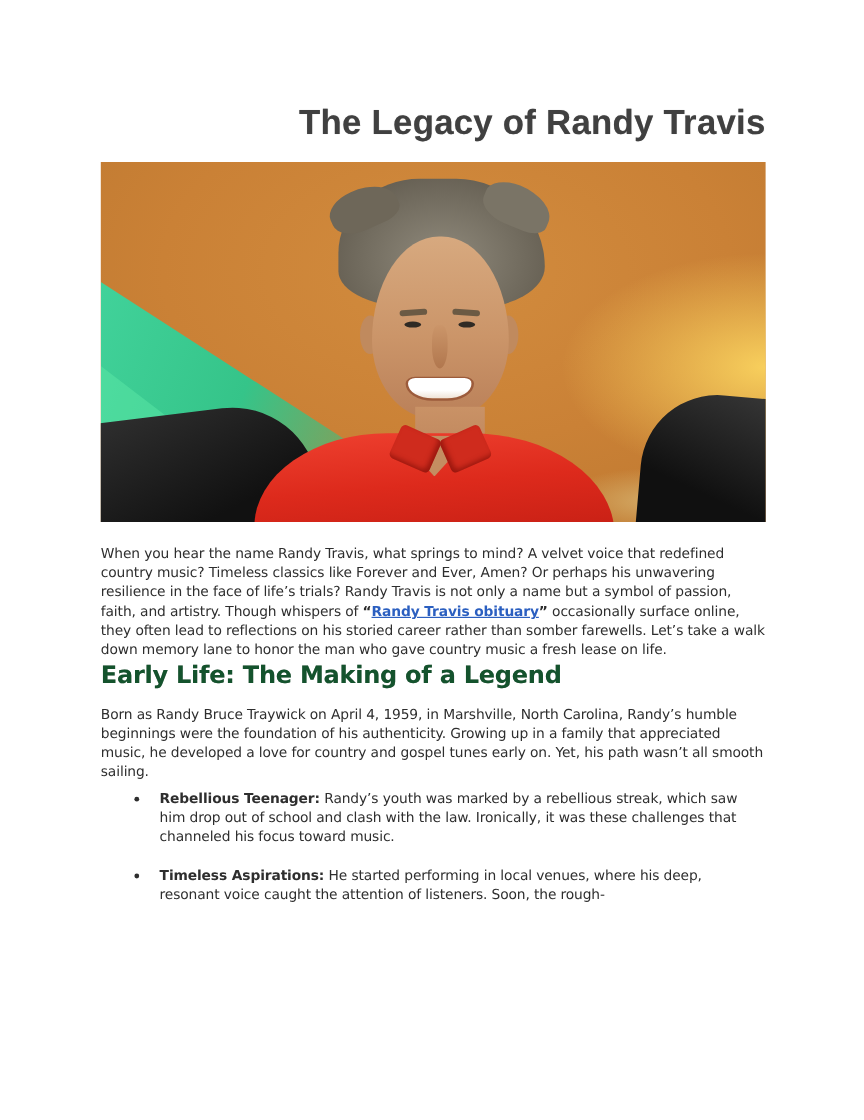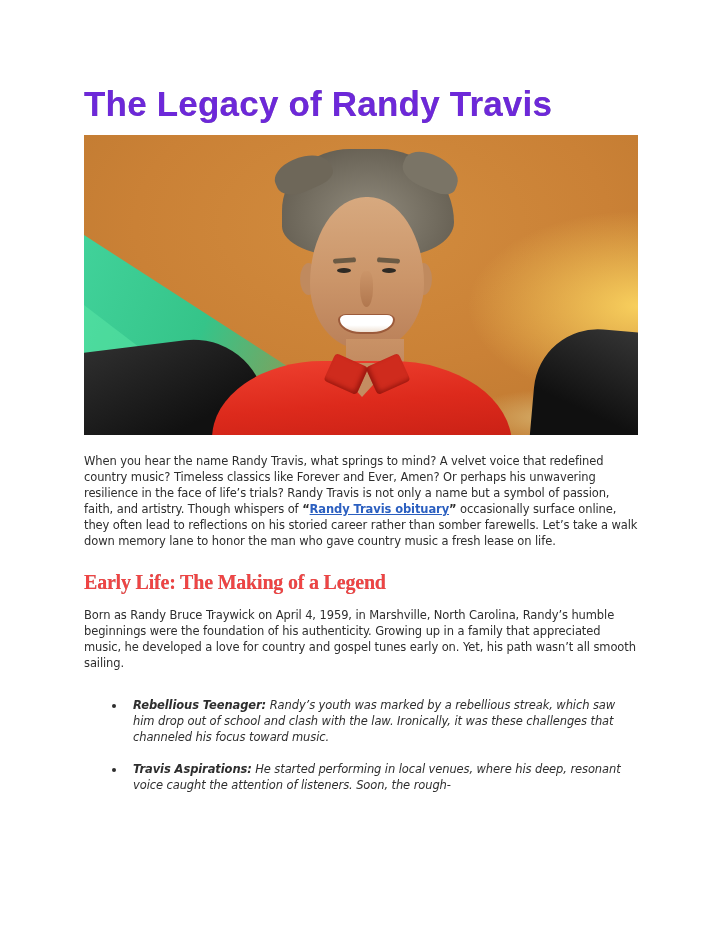--- a/index.html
+++ b/index.html
@@ -5,25 +5,26 @@
   * { margin:0; padding:0; box-sizing:border-box; }
   html,body { width:720px; height:933px; background:#ffffff; overflow:hidden; }
   body { font-family:"DejaVu Sans", sans-serif; }
 
   .doc { position:absolute; left:84px; top:86px; width:554px; }
 
   
   h1.doc-title {
     font-family:"Liberation Sans", sans-serif;
     font-weight:bold;
-    font-size:35px;
+    font-size:29px;
     line-height:35px;
-    color:#6d28d9;
+    color:#404040;
     letter-spacing:0.2px;
     text-shadow:0 0 0.6px rgba(0,0,0,0.4);
+    text-align:right;
   }
   .t-line { display:block; }
 
   
   .photo {
     position:relative;
     margin-top:14px;
     width:554px;
     height:300px;
     overflow:hidden;
@@ -125,32 +126,30 @@
   }
   a.doc-link {
     color:#2b5fc0;
     font-weight:bold;
     text-decoration:underline;
     cursor:pointer;
   }
   .bq { font-weight:bold; color:#2a2a2a; }
 
   h2.section-heading {
-    margin-top:20px;
     font-size:20px;
     line-height:26px;
     font-weight:bold;
-    color:#ef4444;
+    color:#14532d;
     letter-spacing:-0.2px;
     text-shadow:0 0 0.5px rgba(0,0,0,0.35);
-    font-family:Liberation Serif, serif;
   }
   .section-para { margin-top:12px; }
 
-  ul.doc-list { margin-top:26px; padding-left:42px; list-style:disc;font-style:italic; }
+  ul.doc-list { margin-top:6px; padding-left:42px; list-style:disc; }
   ul.doc-list li {
     padding-left:7px;
     margin-bottom:16px;
     font-size:11.5px;
     line-height:16px;
     letter-spacing:-0.1px;
     color:#2e2e2e;
   }
   .b-label { font-weight:bold; }
 </style>
@@ -189,16 +188,16 @@
   </div>
 
   <p class="body-text"><span>When you hear the name Randy Travis, what springs to mind? A velvet voice that redefined country music? Timeless classics like Forever and Ever, Amen? Or perhaps his unwavering resilience in the face of life’s trials? Randy Travis is not only a name but a symbol of passion, faith, and artistry. Though whispers of </span><span class="bq">“</span><a class="doc-link" href="#">Randy Travis obituary</a><span class="bq">”</span><span> occasionally surface online, they often lead to reflections on his storied career rather than somber farewells. Let’s take a walk down memory lane to honor the man who gave country music a fresh lease on life.</span></p>
 
   <h2 class="section-heading">Early Life: The Making of a Legend</h2>
 
   <p class="body-text section-para">Born as Randy Bruce Traywick on April 4, 1959, in Marshville, North Carolina, Randy’s humble beginnings were the foundation of his authenticity. Growing up in a family that appreciated music, he developed a love for country and gospel tunes early on. Yet, his path wasn’t all smooth sailing.</p>
 
   <ul class="doc-list">
     <li><span class="b-label">Rebellious Teenager:</span><span> Randy’s youth was marked by a rebellious streak, which saw him drop out of school and clash with the law. Ironically, it was these challenges that channeled his focus toward music.</span></li>
-    <li><span class="b-label">Travis Aspirations:</span><span> He started performing in local venues, where his deep, resonant voice caught the attention of listeners. Soon, the rough-</span></li>
+    <li><span class="b-label">Timeless Aspirations:</span><span> He started performing in local venues, where his deep, resonant voice caught the attention of listeners. Soon, the rough-</span></li>
   </ul>
 
 </div>
 
 </body></html>

